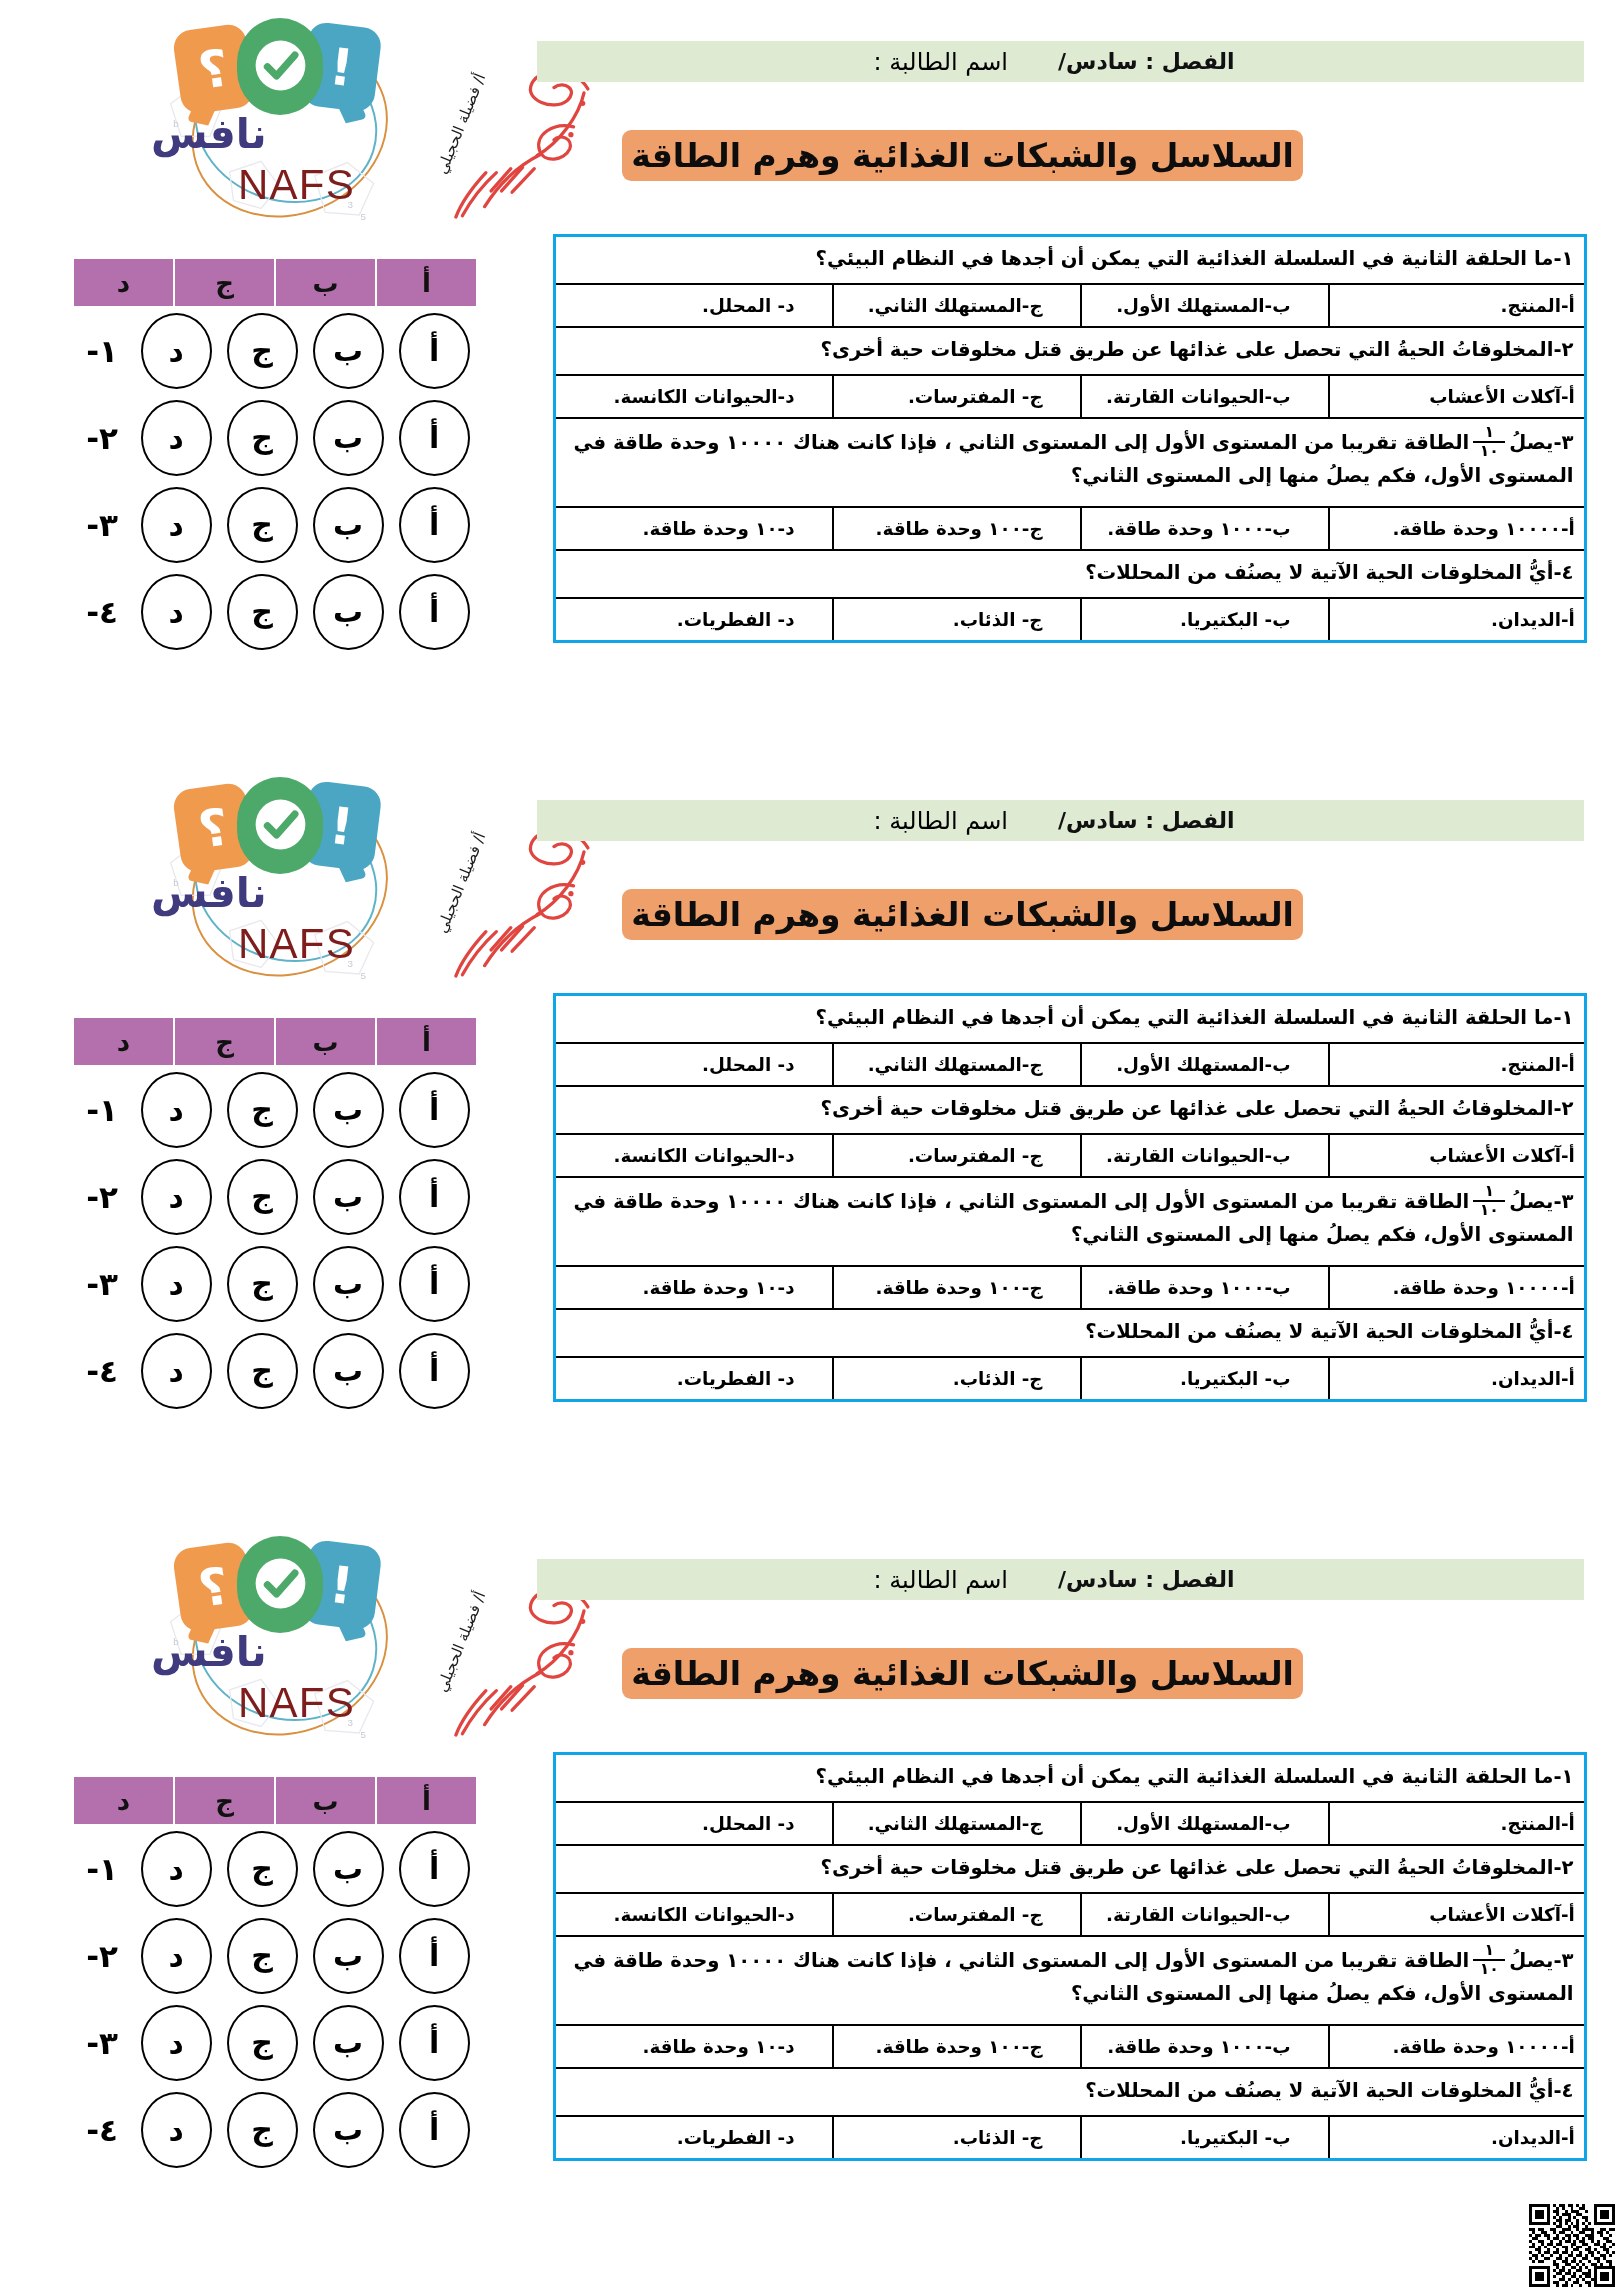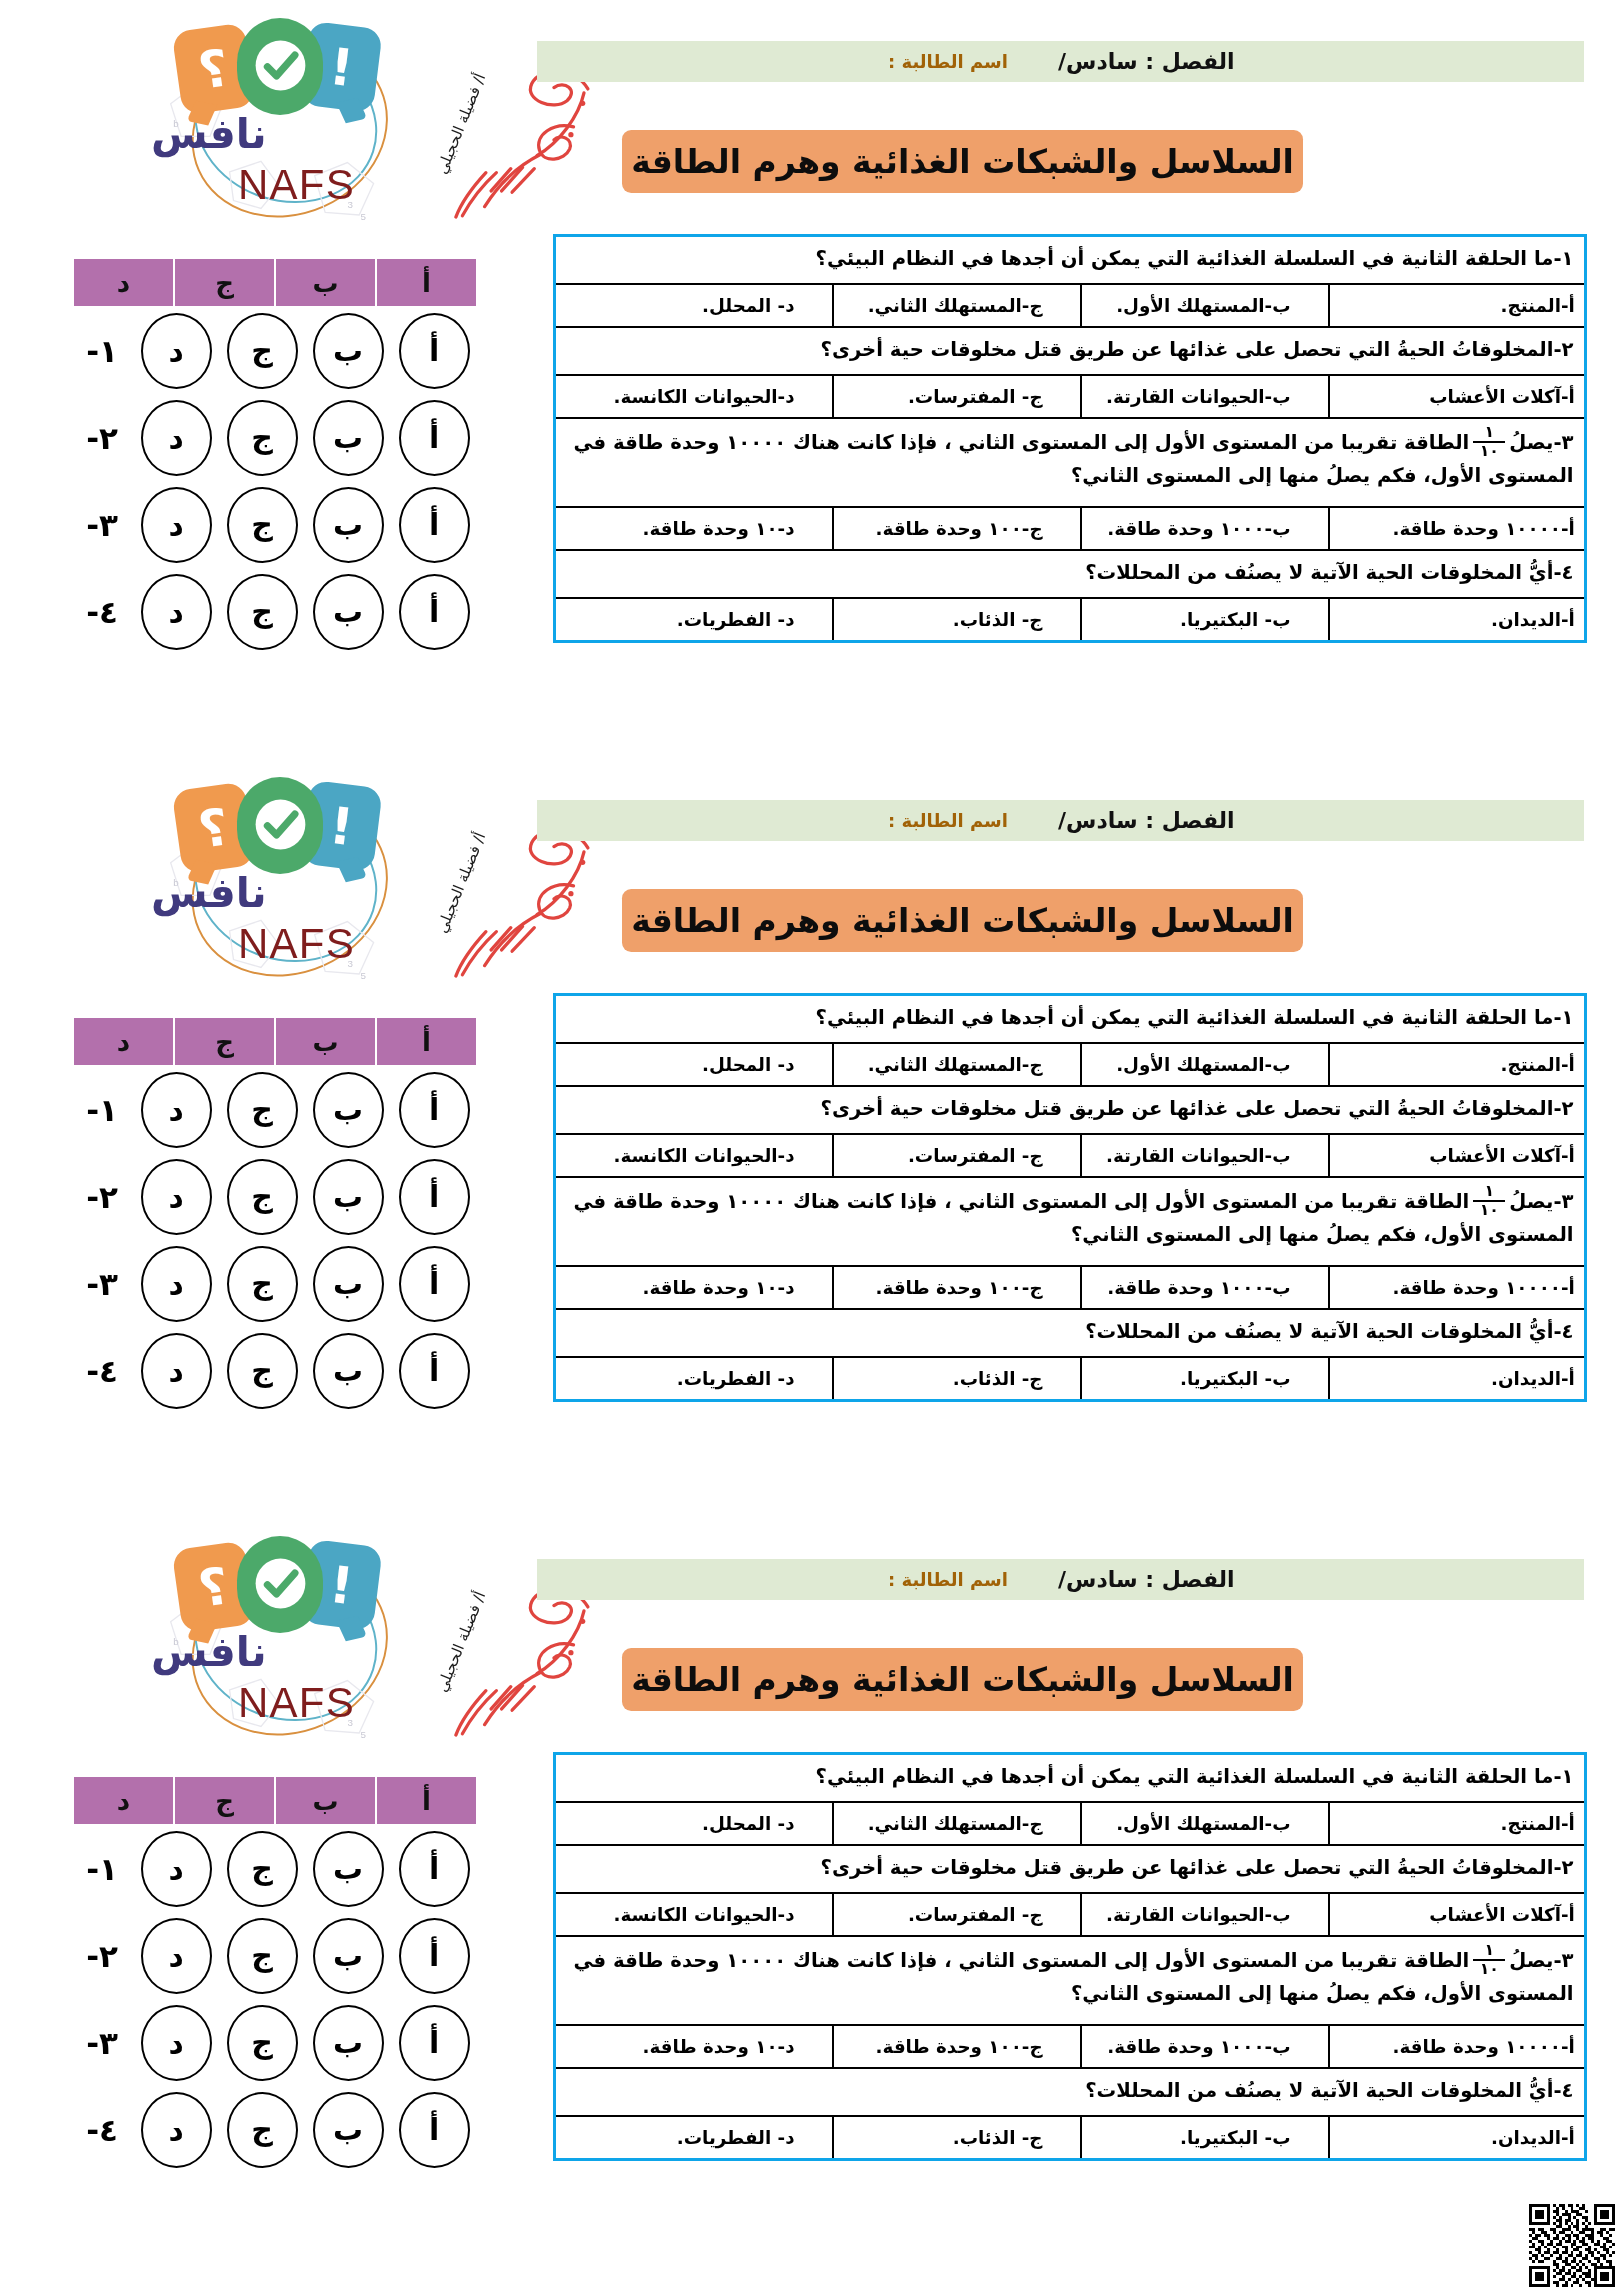--- a/index.html
+++ b/index.html
@@ -79,35 +79,35 @@
   .hdr-band {
     position:absolute;
     left:537px; top:41px;
     width:1047px; height:41px;
     background:#DFEAD3;
     display:flex; flex-direction:row-reverse; align-items:center;
     direction:rtl;
   }
   .hdr-name {
     font-family:"DejaVu Sans", sans-serif;
-    font-weight:bold; font-size:18px; color:#a16207;
+    font-weight:normal; font-size:24px; color:#000000;
     padding-right:26px; width:497px;
   }
   .hdr-class {
     font-family:"DejaVu Sans", sans-serif;
     font-weight:bold; font-size:22px; color:#111;
     padding-right:85px;
     margin-left:24px;
   }
 
   
   .title-banner {
     position:absolute;
     left:622px; top:130px;
-    width:681px; height:63px;
+    width:681px; height:51px;
     background:#EFA06A;
     border-radius:9.2px;
     display:flex; align-items:center; justify-content:center;
     direction:rtl;
   }
   .title-banner span {
     font-family:"DejaVu Sans", sans-serif;
     font-weight:bold; font-size:33px; color:#0d0d0d;
     white-space:nowrap;
   }

